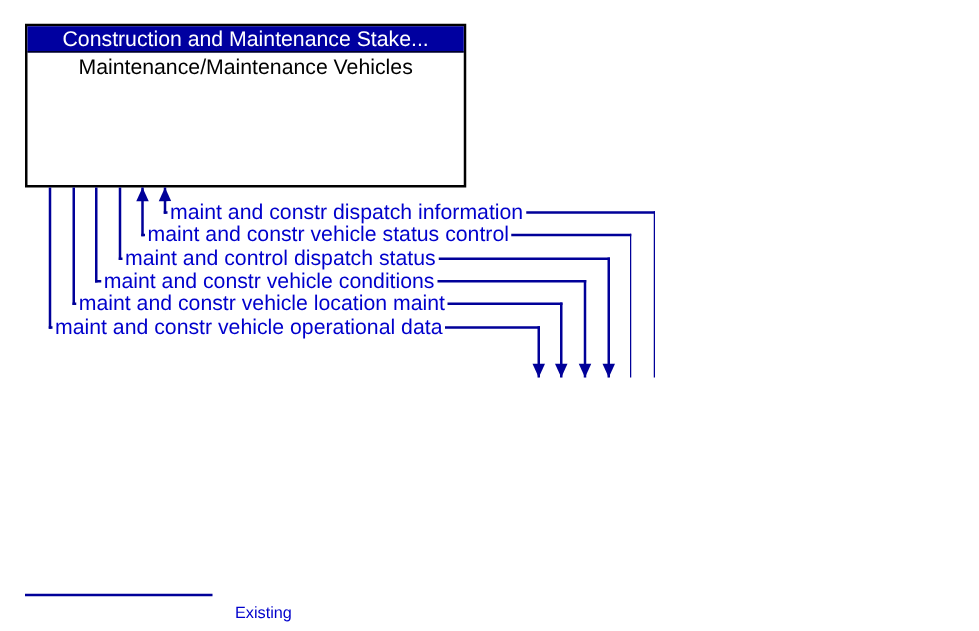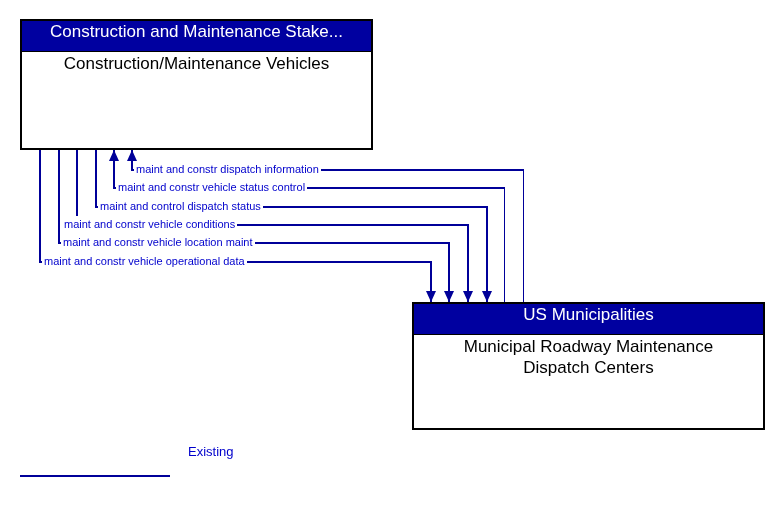--- a/index.html
+++ b/index.html
@@ -24,21 +24,21 @@
   .entity-box {
     position: absolute;
     border: 2px solid var(--box-border);
     background: #FFFFFF;
   }
   .entity-header {
     background: var(--header-bg);
     color: var(--header-text);
     font-size: 17px;
     line-height: 21px;
-    height: 31px;
+    height: 21px;
     text-align: center;
     border-bottom: 1px solid var(--box-border);
     white-space: nowrap;
     overflow: hidden;
   }
   .entity-body {
     color: var(--body-text);
     font-size: 17px;
     line-height: 21px;
     text-align: center;
@@ -46,21 +46,21 @@
   }
   .vline, .hline {
     position: absolute;
     background: var(--flow-line);
   }
   .vline { width: 1.5px; }
   .hline { height: 1.5px; }
   .flow-label {
     position: absolute;
     color: var(--flow-text);
-    font-size: 11px;
+    font-size: 17px;
     line-height: 17px;
     background: var(--page-bg);
     padding: 0 2px;
     white-space: nowrap;
   }
   .arrow-up, .arrow-down {
     position: absolute;
     width: 0; height: 0;
     border-left: 5px solid transparent;
     border-right: 5px solid transparent;
@@ -75,27 +75,23 @@
     white-space: nowrap;
   }
 </style>
 </head>
 <body>
 
 <div class="canvas">
 
   <div class="entity-box" style="left:20px; top:19px; width:353px; height:131px;">
     <div class="entity-header">Construction and Maintenance Stake...</div>
-    <div class="entity-body">Construction/Maintenance Vehicles</div>
+    <div class="entity-body">Maintenance/Maintenance Vehicles</div>
   </div>
 
-  <div class="entity-box" style="left:412px; top:302px; width:353px; height:128px;">
-    <div class="entity-header">US Municipalities</div>
-    <div class="entity-body">Municipal Roadway Maintenance Dispatch Centers</div>
-  </div>
 
   <div class="arrow-up" style="left:127px; top:150px;"></div>
   <div class="vline" style="left:131px; top:150px; height:21px;"></div>
   <div class="hline" style="left:131px; top:169px; width:393px;"></div>
   <div class="vline" style="left:522.5px; top:169px; height:133px;"></div>
   <div class="flow-label" style="left:134px; top:161px;">maint and constr dispatch information</div>
 
   <div class="arrow-up" style="left:109px; top:150px;"></div>
   <div class="vline" style="left:113px; top:150px; height:39px;"></div>
   <div class="hline" style="left:113px; top:187px; width:392px;"></div>
@@ -105,30 +101,30 @@
   <div class="vline" style="left:95px; top:150px; height:58px;"></div>
   <div class="hline" style="left:95px; top:206px; width:393px;"></div>
   <div class="vline" style="left:486px; top:206px; height:96px;"></div>
   <div class="arrow-down" style="left:482px; top:291px;"></div>
   <div class="flow-label" style="left:98px; top:198px;">maint and control dispatch status</div>
 
   <div class="vline" style="left:76px; top:150px; height:76px;"></div>
   <div class="hline" style="left:76px; top:224px; width:393px;"></div>
   <div class="vline" style="left:467px; top:224px; height:78px;"></div>
   <div class="arrow-down" style="left:463px; top:291px;"></div>
-  <div class="flow-label" style="left:62px; top:216px;">maint and constr vehicle conditions</div>
+  <div class="flow-label" style="left:81px; top:216px;">maint and constr vehicle conditions</div>
 
   <div class="vline" style="left:58px; top:150px; height:94px;"></div>
   <div class="hline" style="left:58px; top:242px; width:392px;"></div>
   <div class="vline" style="left:448px; top:242px; height:60px;"></div>
   <div class="arrow-down" style="left:444px; top:291px;"></div>
   <div class="flow-label" style="left:61px; top:234px;">maint and constr vehicle location maint</div>
 
   <div class="vline" style="left:39px; top:150px; height:113px;"></div>
   <div class="hline" style="left:39px; top:261px; width:393px;"></div>
   <div class="vline" style="left:430px; top:261px; height:41px;"></div>
   <div class="arrow-down" style="left:426px; top:291px;"></div>
   <div class="flow-label" style="left:42px; top:253px;">maint and constr vehicle operational data</div>
 
   <div class="hline" style="left:20px; top:475px; width:150px;"></div>
-  <div class="legend-label" style="left:188px; top:444px;">Existing</div>
+  <div class="legend-label" style="left:188px; top:482px;">Existing</div>
 
 </div>
 
 </body></html>

